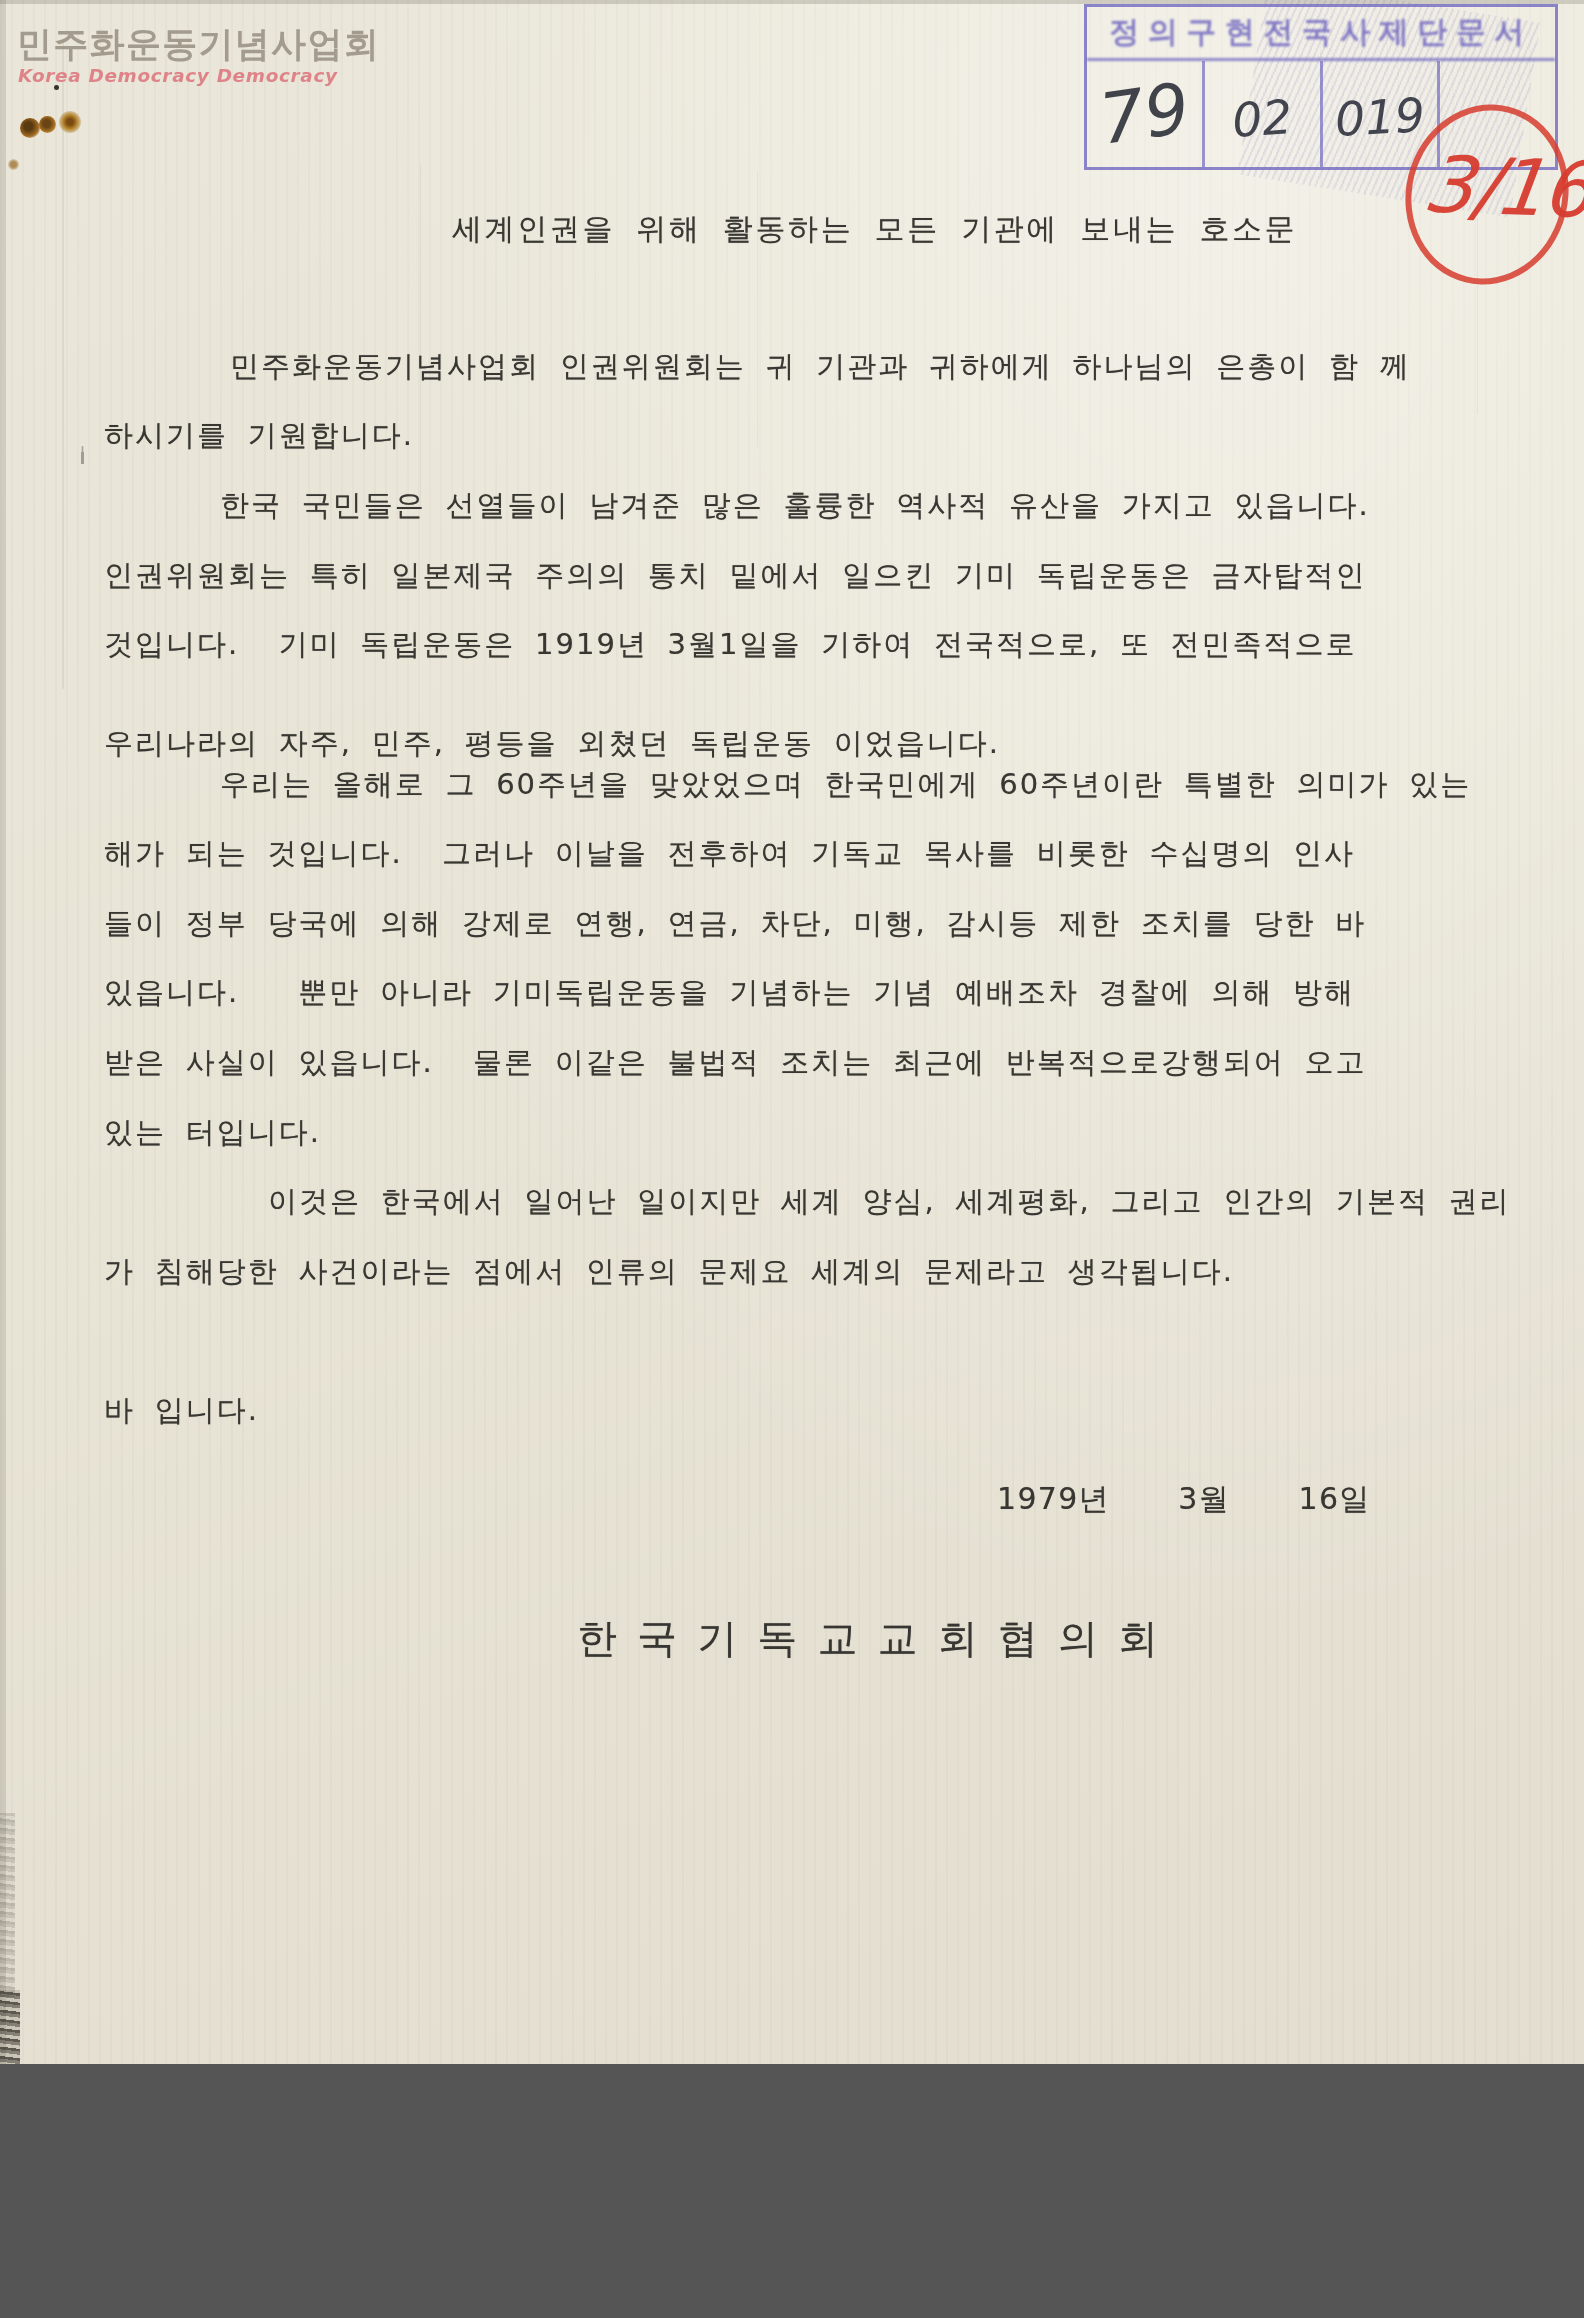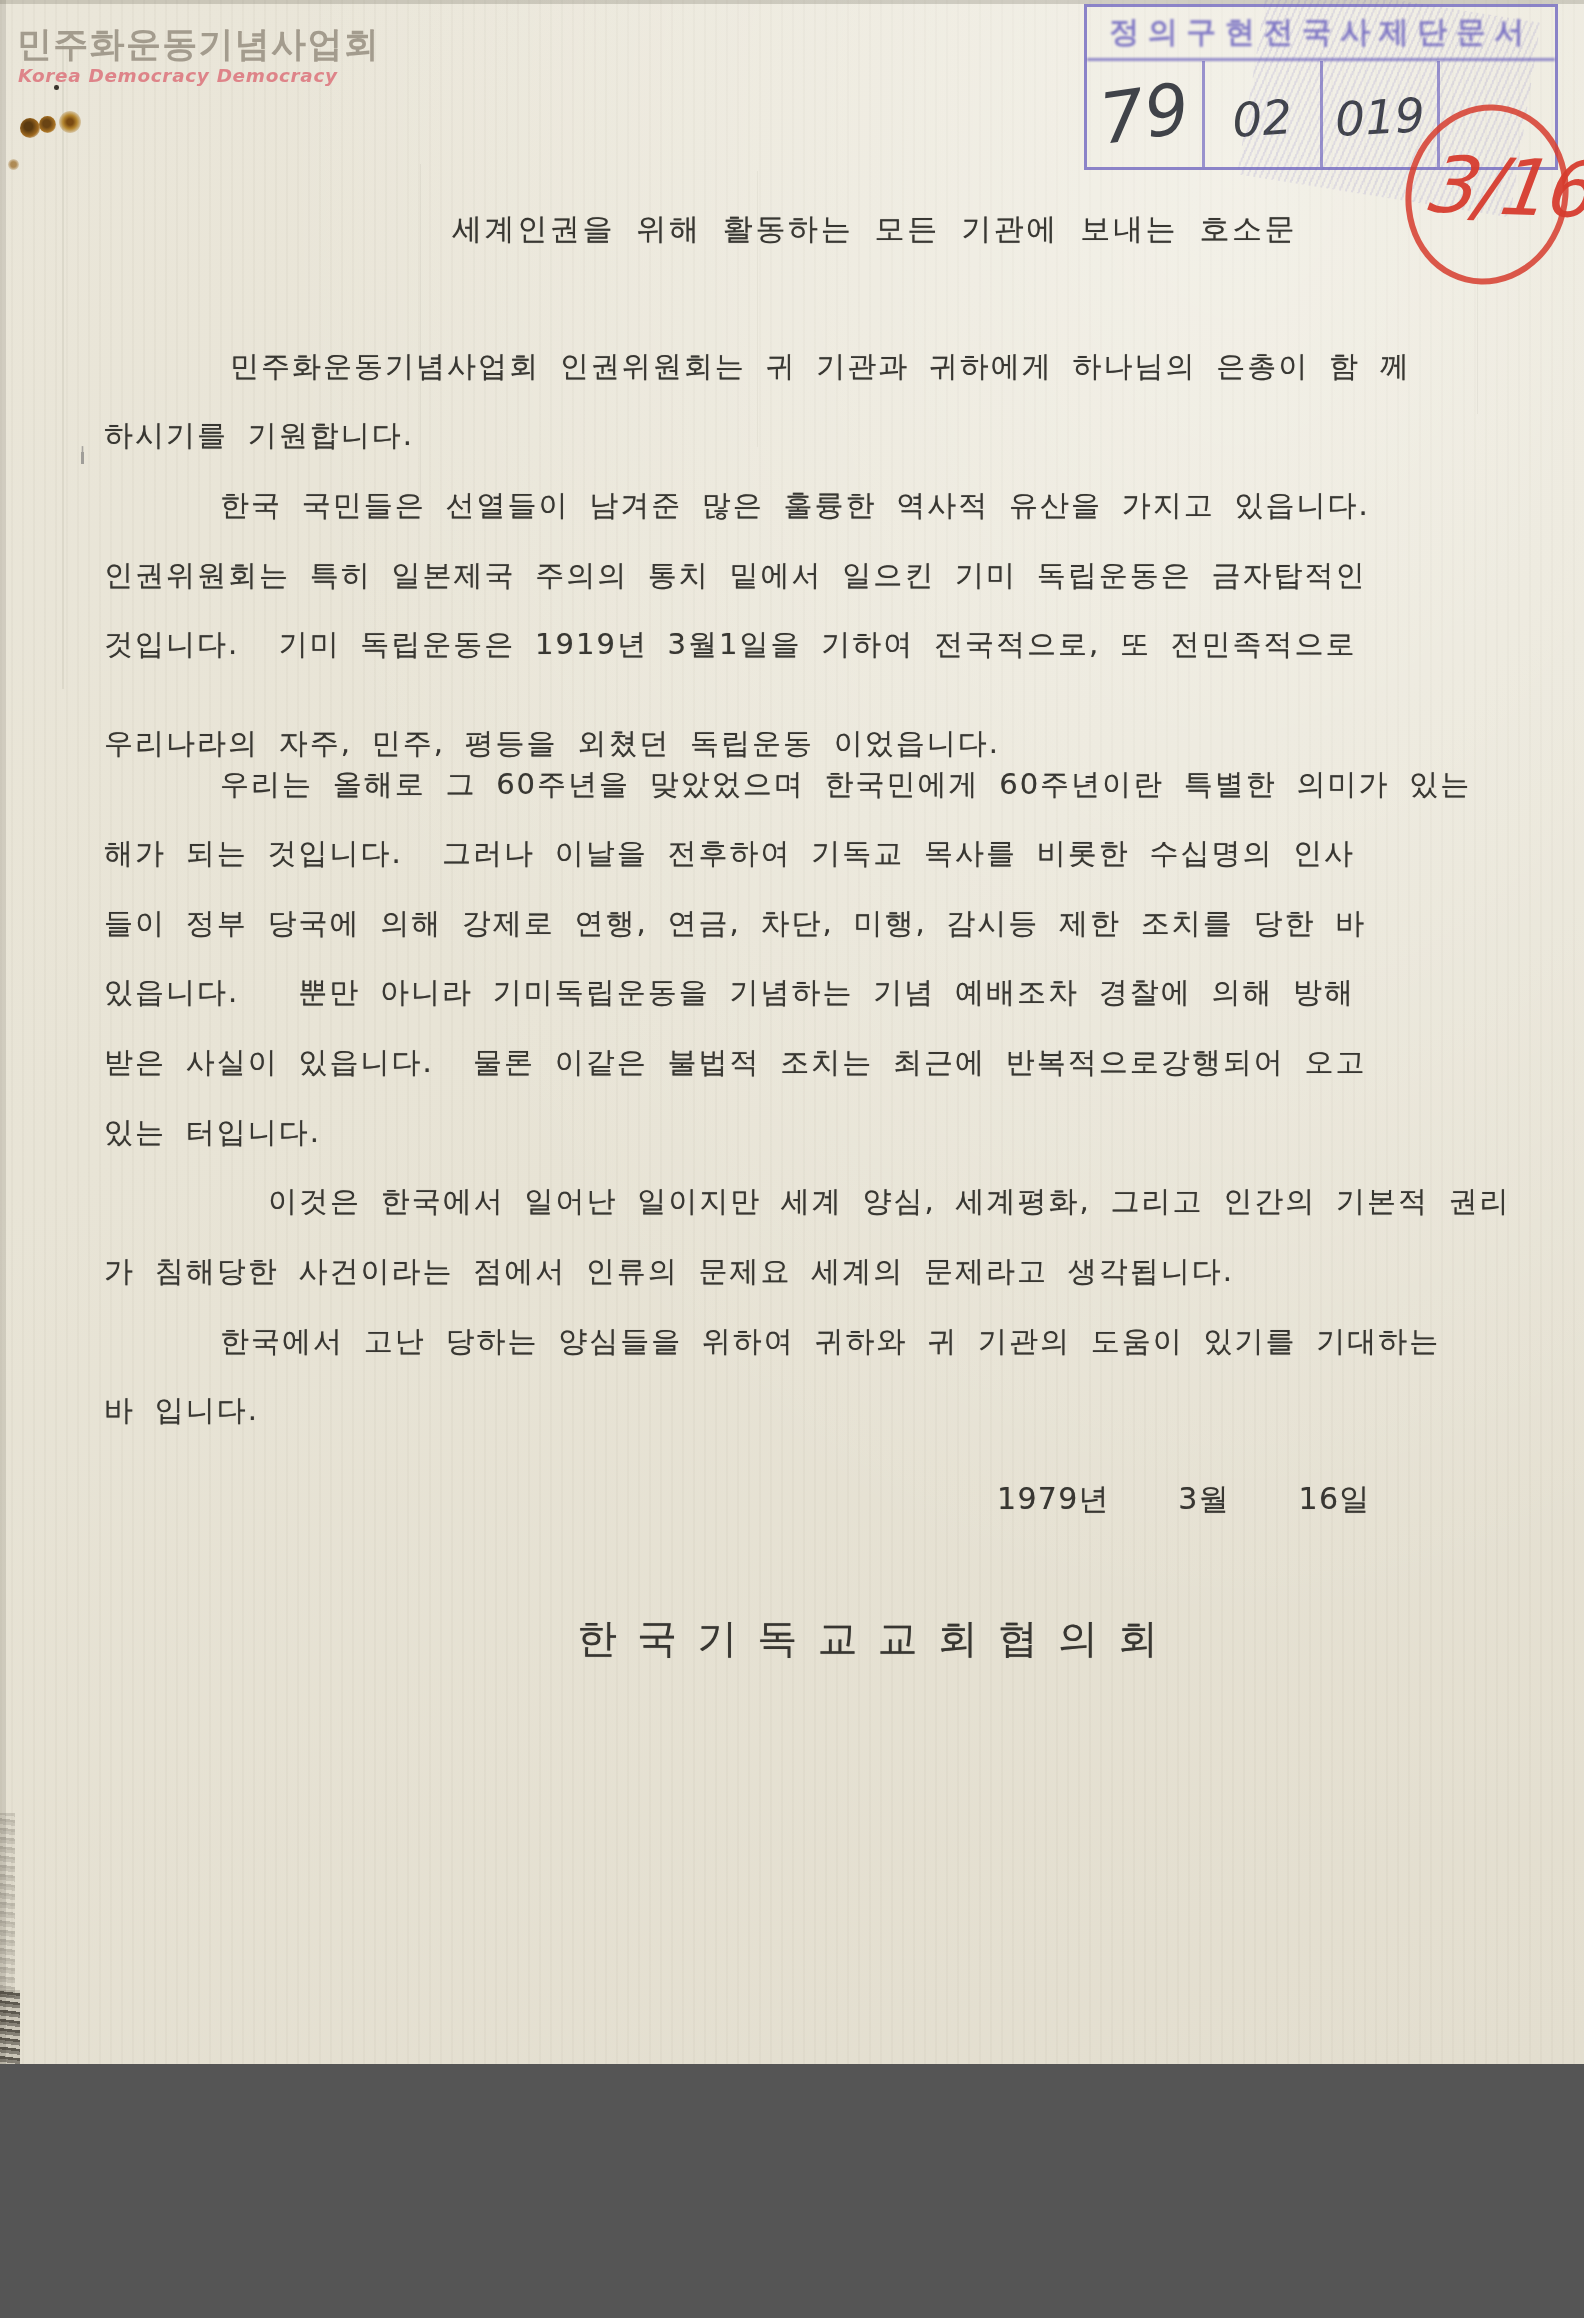--- a/index.html
+++ b/index.html
@@ -168,21 +168,20 @@
   <div class="tw line l4">것입니다.  기미 독립운동은 1919년 3월1일을 기하여 전국적으로, 또 전민족적으로</div>
   <div class="tw line l5">우리나라의 자주, 민주, 평등을 외쳤던 독립운동 이었읍니다.</div>
   <div class="tw line indent l6">우리는 올해로 그 60주년을 맞았었으며 한국민에게 60주년이란 특별한 의미가 있는</div>
   <div class="tw line l7">해가 되는 것입니다.  그러나 이날을 전후하여 기독교 목사를 비롯한 수십명의 인사</div>
   <div class="tw line l8">들이 정부 당국에 의해 강제로 연행, 연금, 차단, 미행, 감시등 제한 조치를 당한 바</div>
   <div class="tw line l9">있읍니다.   뿐만 아니라 기미독립운동을 기념하는 기념 예배조차 경찰에 의해 방해</div>
   <div class="tw line l10">받은 사실이 있읍니다.  물론 이같은 불법적 조치는 최근에 반복적으로강행되어 오고</div>
   <div class="tw line l11">있는 터입니다.</div>
   <div class="tw line indent l12">이것은 한국에서 일어난 일이지만 세계 양심, 세계평화, 그리고 인간의 기본적 권리</div>
   <div class="tw line l13">가 침해당한 사건이라는 점에서 인류의 문제요 세계의 문제라고 생각됩니다.</div>
-  <div class="tw line indent l14">한국에서 고난 당하는 양심들을 위하여 귀하와 귀 기관의 도움이 있기를 기대하는</div>
   <div class="tw line l15">바 입니다.</div>
 
   <div class="tw date-line">1979년   3월   16일</div>
   <div class="tw org-line">한 국 기 독 교 교 회 협 의 회</div>
 
   <div class="pencil p-left">F5-013-23</div>
   <div class="pencil p-right">426527</div>
   <div class="p-line"></div>
   <div class="bottom-smudge"></div>
 

